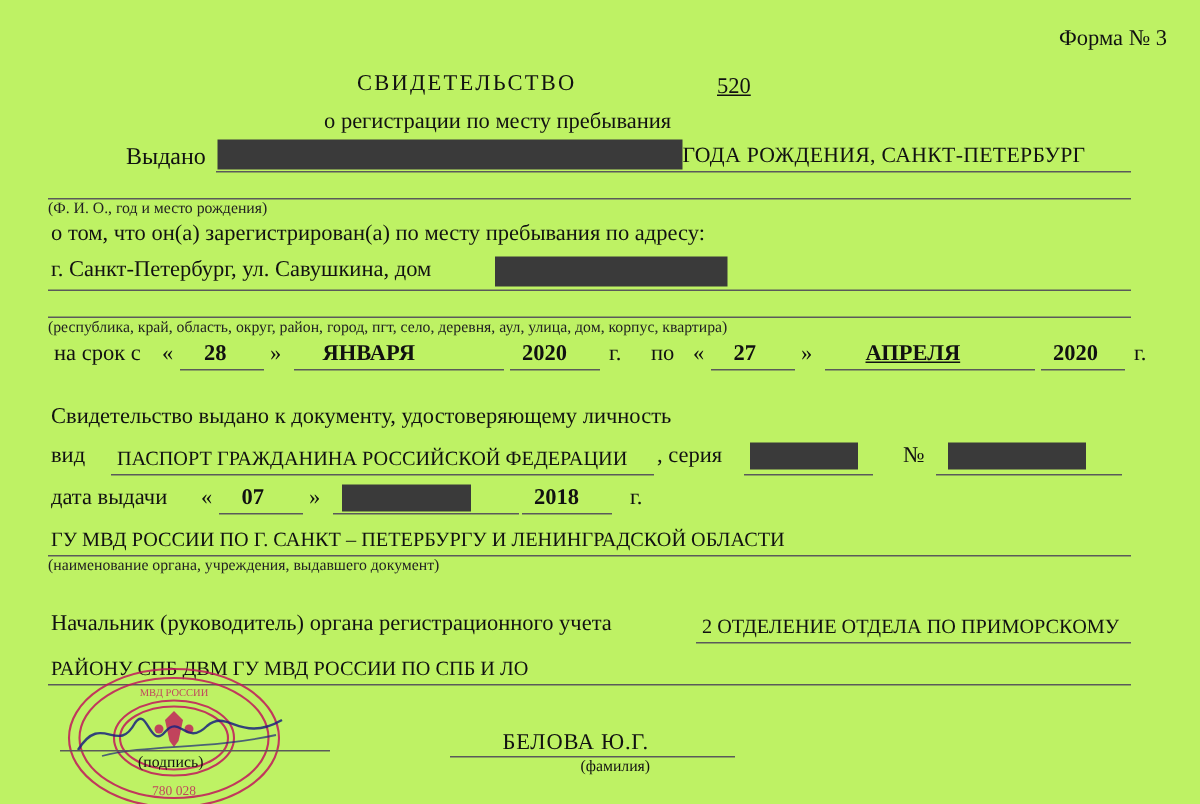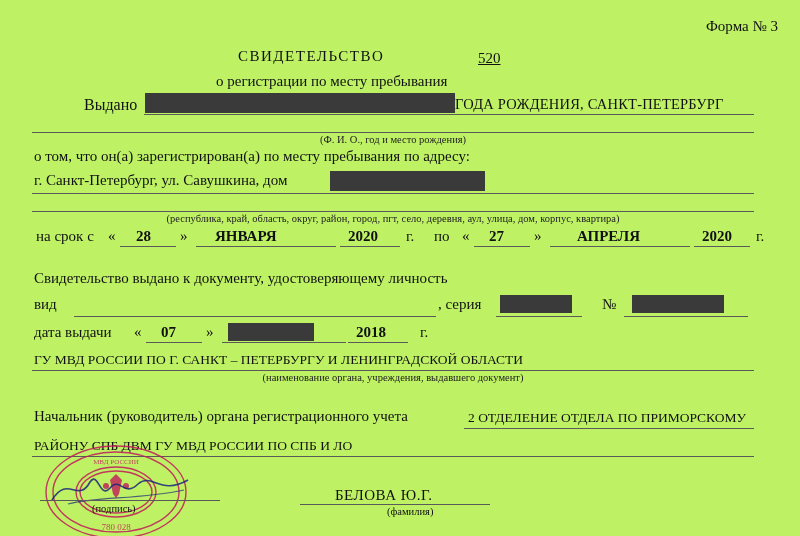--- a/index.html
+++ b/index.html
@@ -61,21 +61,20 @@
     position: absolute;
     background: #3a3a3a;
   }
   .line {
     position: absolute;
     border-bottom: 1px solid #5a5a5a;
   }
   .caption {
     position: absolute;
     font-size: 10.5px;
-    text-align: center;
     color: #222;
   }
   .txt {
     position: absolute;
     font-size: 15px;
     white-space: nowrap;
   }
   .txt-sm {
     position: absolute;
     font-size: 13.5px;
@@ -167,29 +166,30 @@
   <div class="txt txt-bold" style="left:215px; top:228px;">ЯНВАРЯ</div>
   <div class="line" style="left:196px; top:246px; width:140px;"></div>
   <div class="txt txt-bold" style="left:348px; top:228px;">2020</div>
   <div class="line" style="left:340px; top:246px; width:60px;"></div>
   <div class="txt" style="left:406px; top:228px;">г.</div>
   <div class="txt" style="left:434px; top:228px;">по</div>
   <div class="txt quote" style="left:462px; top:228px;">«</div>
   <div class="txt txt-bold" style="left:489px; top:228px;">27</div>
   <div class="line" style="left:474px; top:246px; width:56px;"></div>
   <div class="txt quote" style="left:534px; top:228px;">»</div>
-  <div class="txt txt-bold" style="left:577px; top:228px;">АПРЕЛЯ</div>
+  <div class="txt txt-bold" style="left:577px; top:228px;text-decoration:underline;">АПРЕЛЯ</div>
   <div class="line" style="left:550px; top:246px; width:140px;"></div>
   <div class="txt txt-bold" style="left:702px; top:228px;">2020</div>
   <div class="line" style="left:694px; top:246px; width:56px;"></div>
   <div class="txt" style="left:756px; top:228px;">г.</div>
 
   <div class="txt" style="left:34px; top:270px;">Свидетельство выдано к документу, удостоверяющему личность</div>
 
   <div class="txt" style="left:34px; top:296px;">вид</div>
+  <div class="txt-sm" style="left:78px; top:298px;">ПАСПОРТ ГРАЖДАНИНА РОССИЙСКОЙ ФЕДЕРАЦИИ</div>
   <div class="line" style="left:74px; top:316px; width:362px;"></div>
   <div class="txt" style="left:438px; top:296px;">, серия</div>
   <div class="redact" style="left:500px; top:295px; width:72px; height:18px;"></div>
   <div class="line" style="left:496px; top:316px; width:86px;"></div>
   <div class="txt" style="left:602px; top:296px;">№</div>
   <div class="redact" style="left:632px; top:295px; width:92px; height:18px;"></div>
   <div class="line" style="left:624px; top:316px; width:124px;"></div>
 
   <div class="txt" style="left:34px; top:324px;">дата выдачи</div>
   <div class="txt quote" style="left:134px; top:324px;">«</div>

